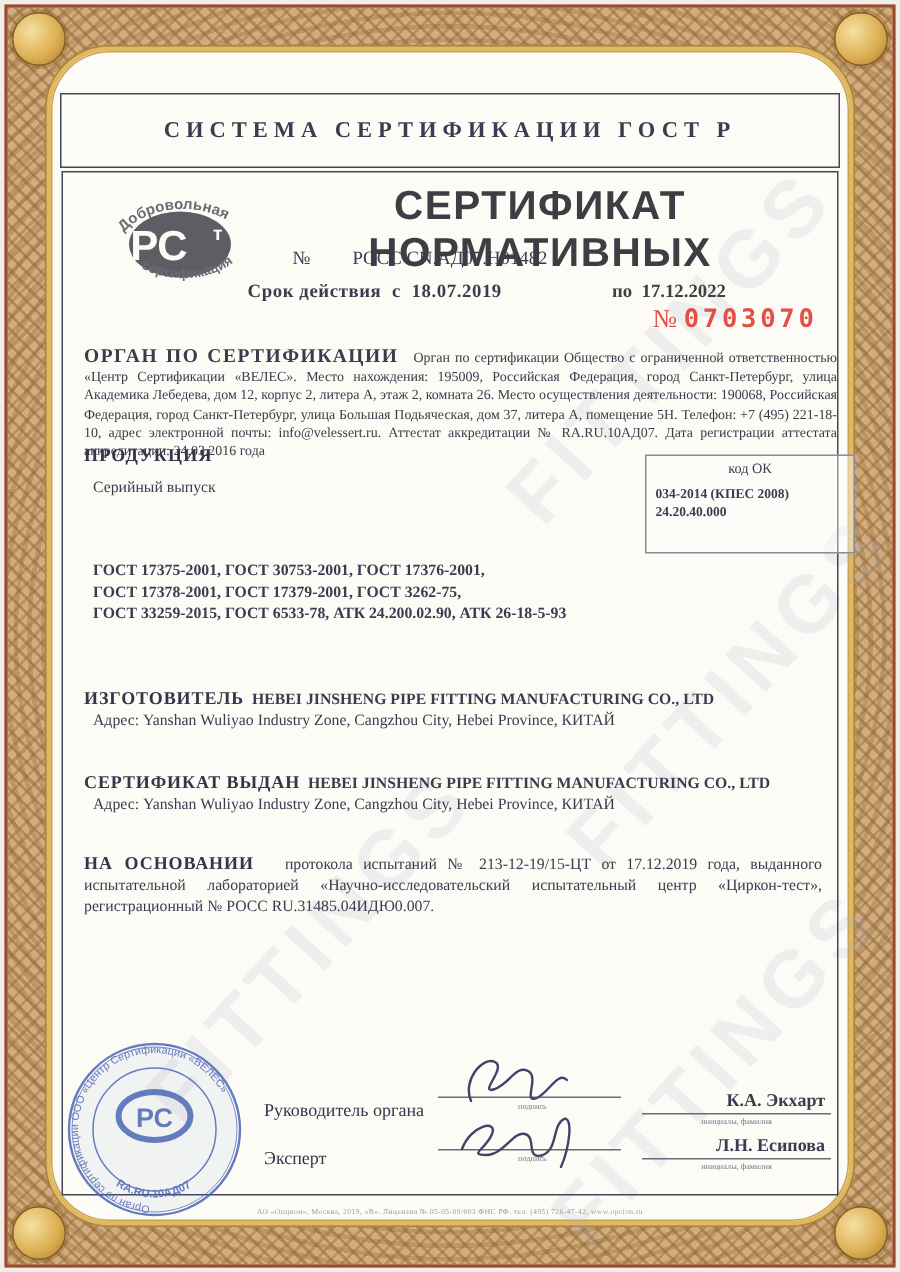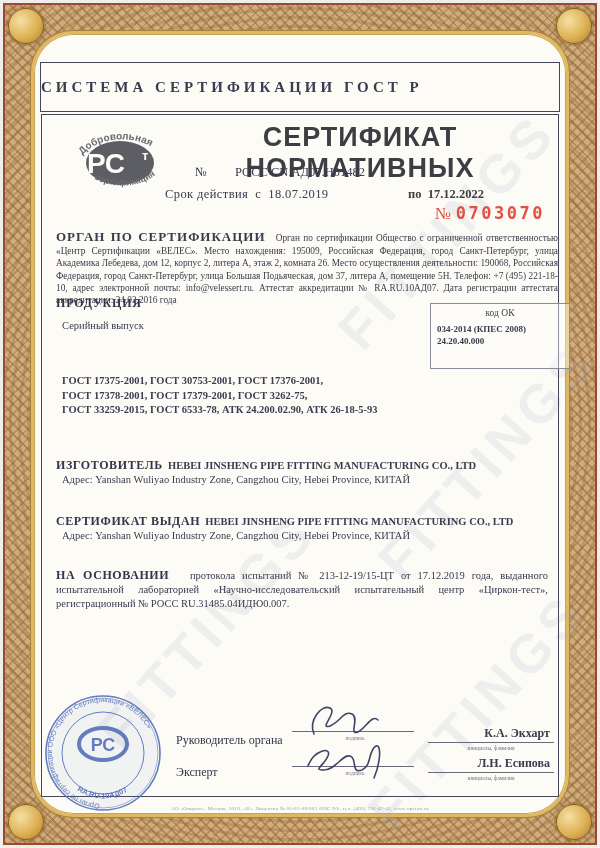--- a/index.html
+++ b/index.html
@@ -18,33 +18,33 @@
          border:1px solid #855f24;box-shadow:0 0 0 2px rgba(133,95,36,.35);}
   .medal.tl{left:8px;top:8px}.medal.tr{right:8px;top:8px}
   .medal.bl{left:8px;bottom:8px}.medal.br{right:8px;bottom:8px}
 
   .content{position:absolute;inset:0;z-index:2;}
   .wm{position:absolute;z-index:1;font-family:"Liberation Sans",sans-serif;font-weight:bold;
       font-size:54px;letter-spacing:6px;color:rgba(168,176,198,.16);transform:rotate(-48deg);
       white-space:nowrap;pointer-events:none;}
 
   .hdr-box{position:absolute;left:40px;top:62px;width:518px;height:48px;border:1px solid #46465a;
-           display:flex;flex-direction:column;justify-content:center;align-items:flex-start;gap:2px;}
+           display:flex;flex-direction:column;justify-content:center;align-items:center;gap:2px;}
   .hdr1{font-weight:bold;font-size:15px;letter-spacing:4px;color:#3c3c50;}
   .hdr2{font-weight:bold;font-size:10.5px;letter-spacing:.6px;color:#3c3c50;}
 
   .main-box{position:absolute;left:41px;top:114px;width:516px;height:681px;border:1px solid #46465a;}
 
   .title{position:absolute;left:150px;top:122px;width:420px;text-align:center;
          font-family:"Liberation Sans",sans-serif;font-weight:bold;font-size:27px;
          letter-spacing:1px;color:#3d3d44;}
   .numrow{position:absolute;left:195px;top:165px;font-size:12.5px;color:#3b3b4f;}
   .numrow .no{margin-right:28px;}
   .validity{position:absolute;left:165px;top:187px;font-size:12.5px;font-weight:bold;color:#3b3b4f;letter-spacing:.4px;}
-  .validity span{font-weight:normal;}
+  .validity span{font-weight:bold;}
   .val-to{position:absolute;left:408px;top:187px;font-size:12.5px;font-weight:bold;color:#404040;}
   .serial{position:absolute;right:55px;top:203px;font-family:"DejaVu Sans Mono",monospace;
           font-size:17px;letter-spacing:2.5px;color:#e25045;font-weight:bold;}
   .serial .sn{font-family:"Liberation Serif",serif;font-weight:normal;margin-right:2px;}
 
   .sec-label{font-weight:bold;font-size:12px;letter-spacing:.8px;color:#34344a;}
   .org{position:absolute;left:56px;top:222px;width:502px;font-size:9.3px;line-height:12.4px;text-align:justify;}
   .org b{font-size:13px;letter-spacing:1px;}
 
   .prod-label{position:absolute;left:56px;top:296px;}

